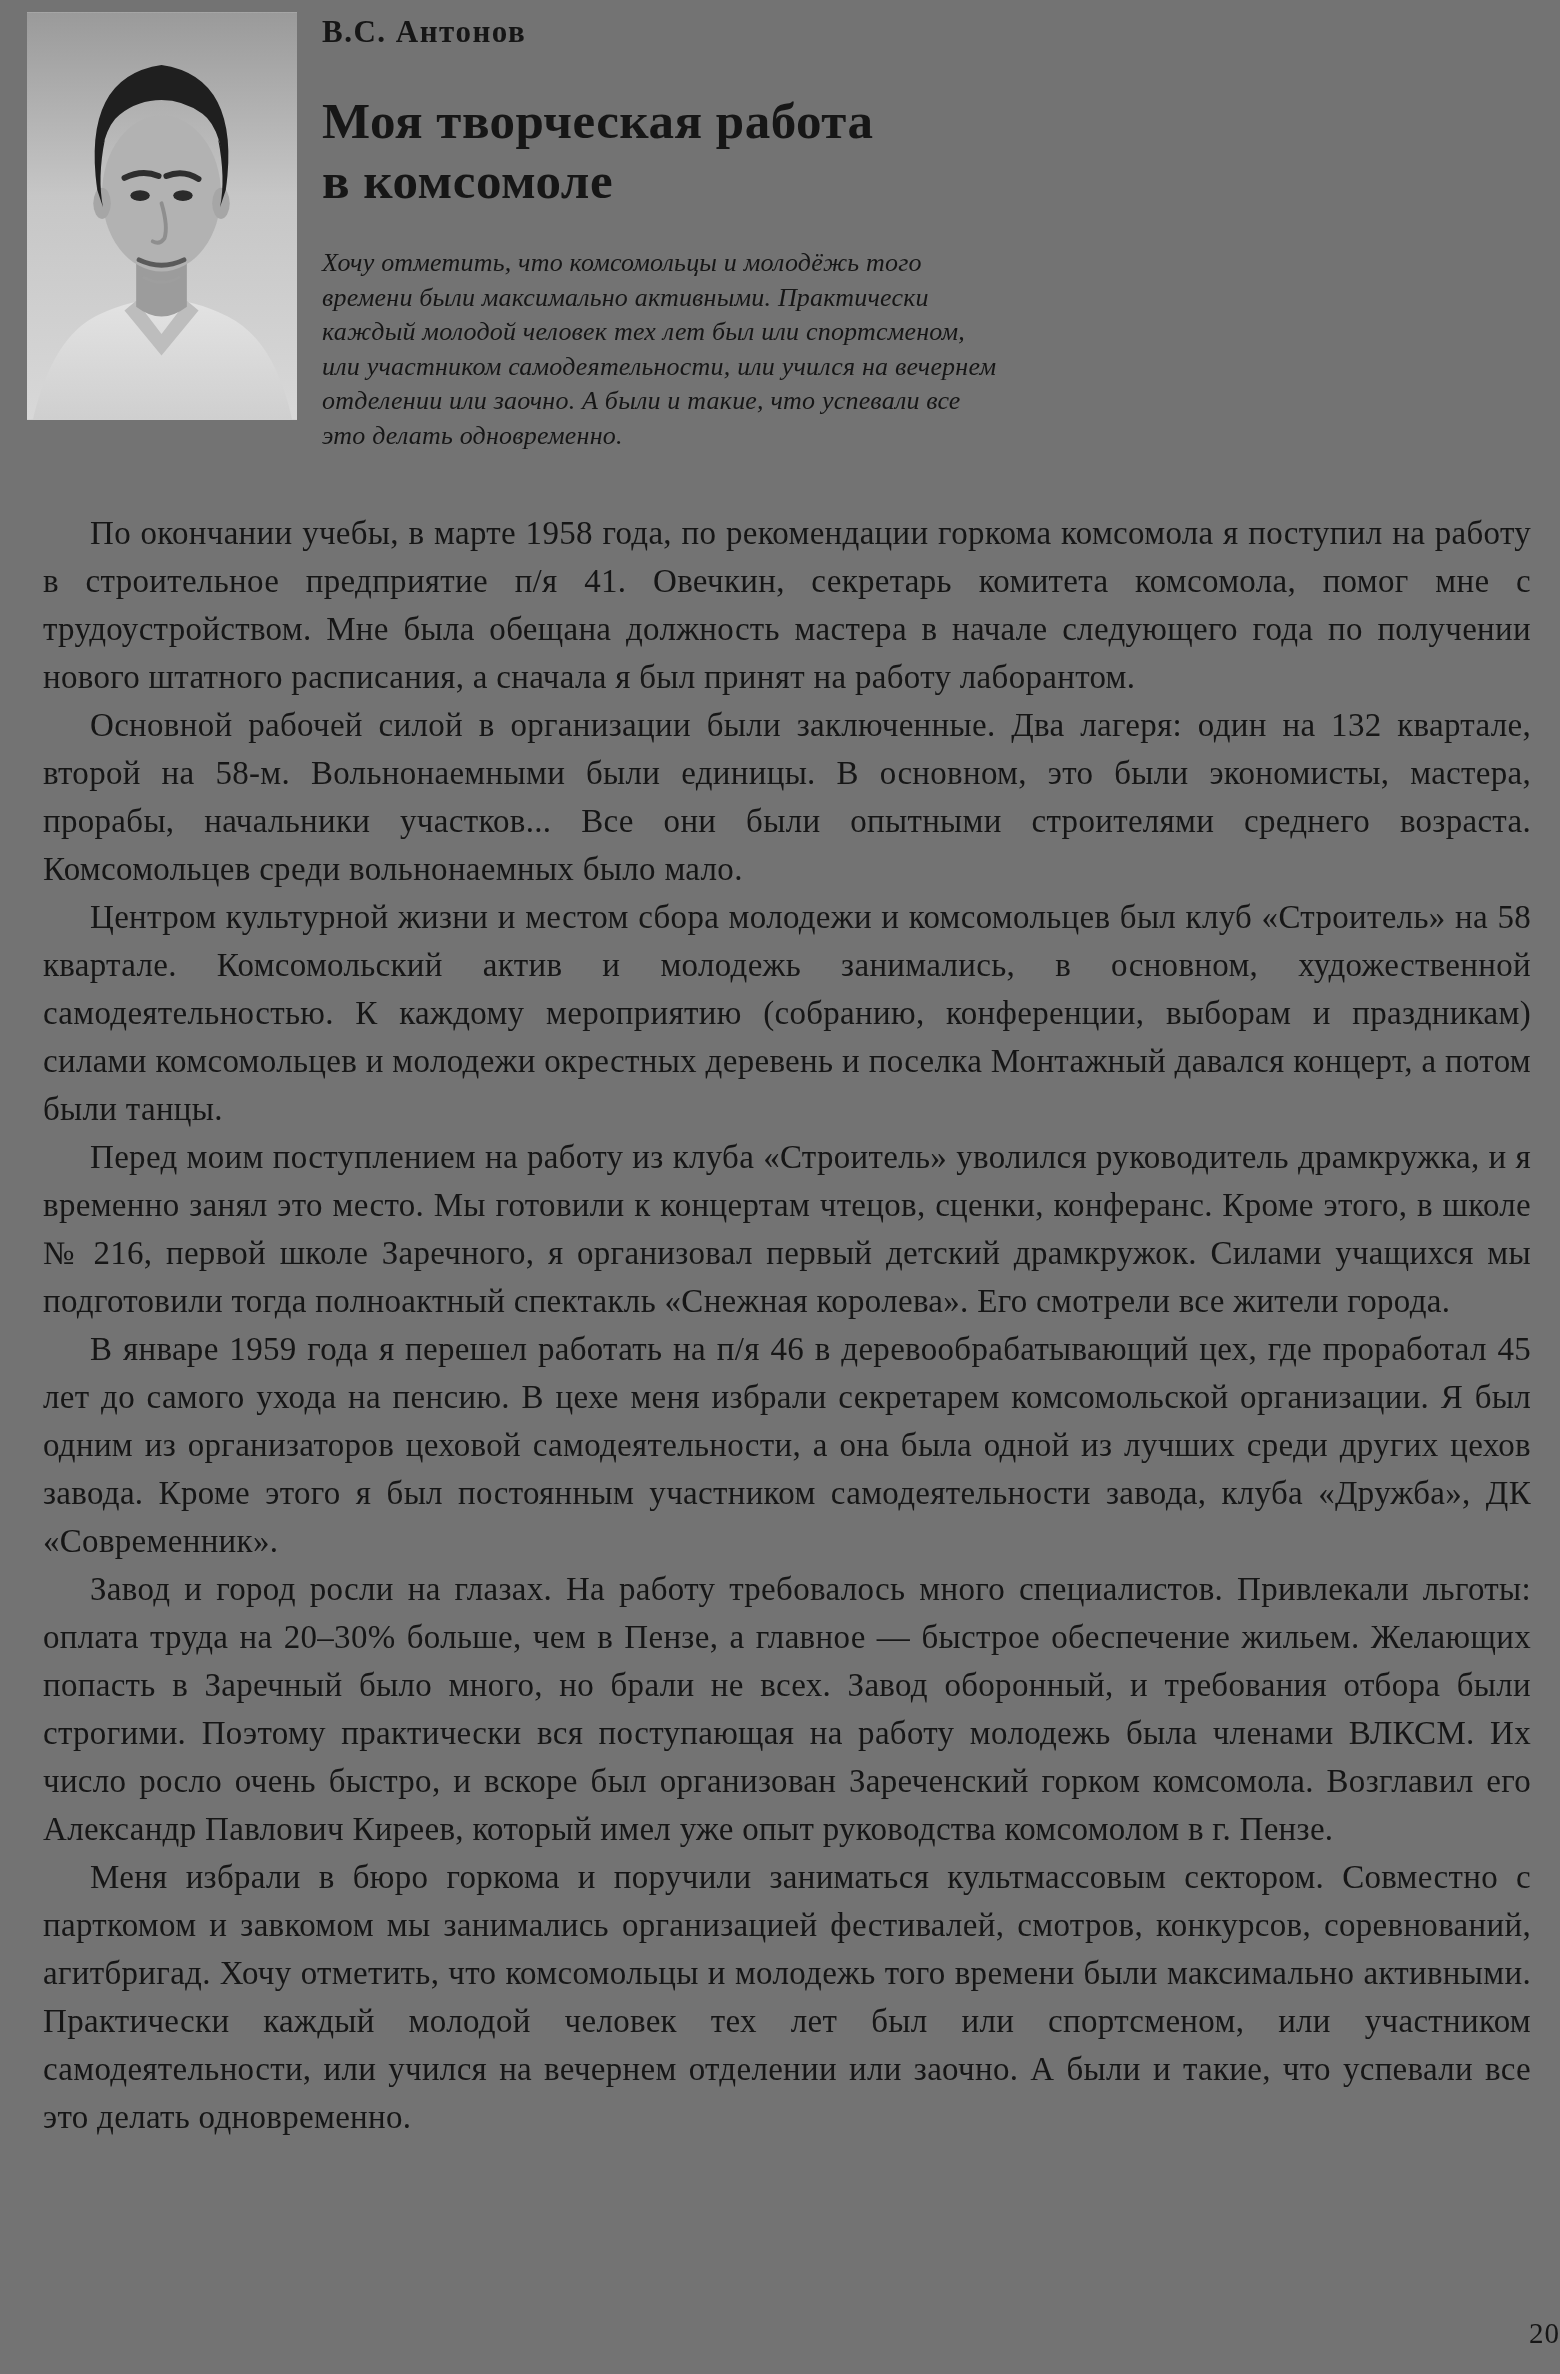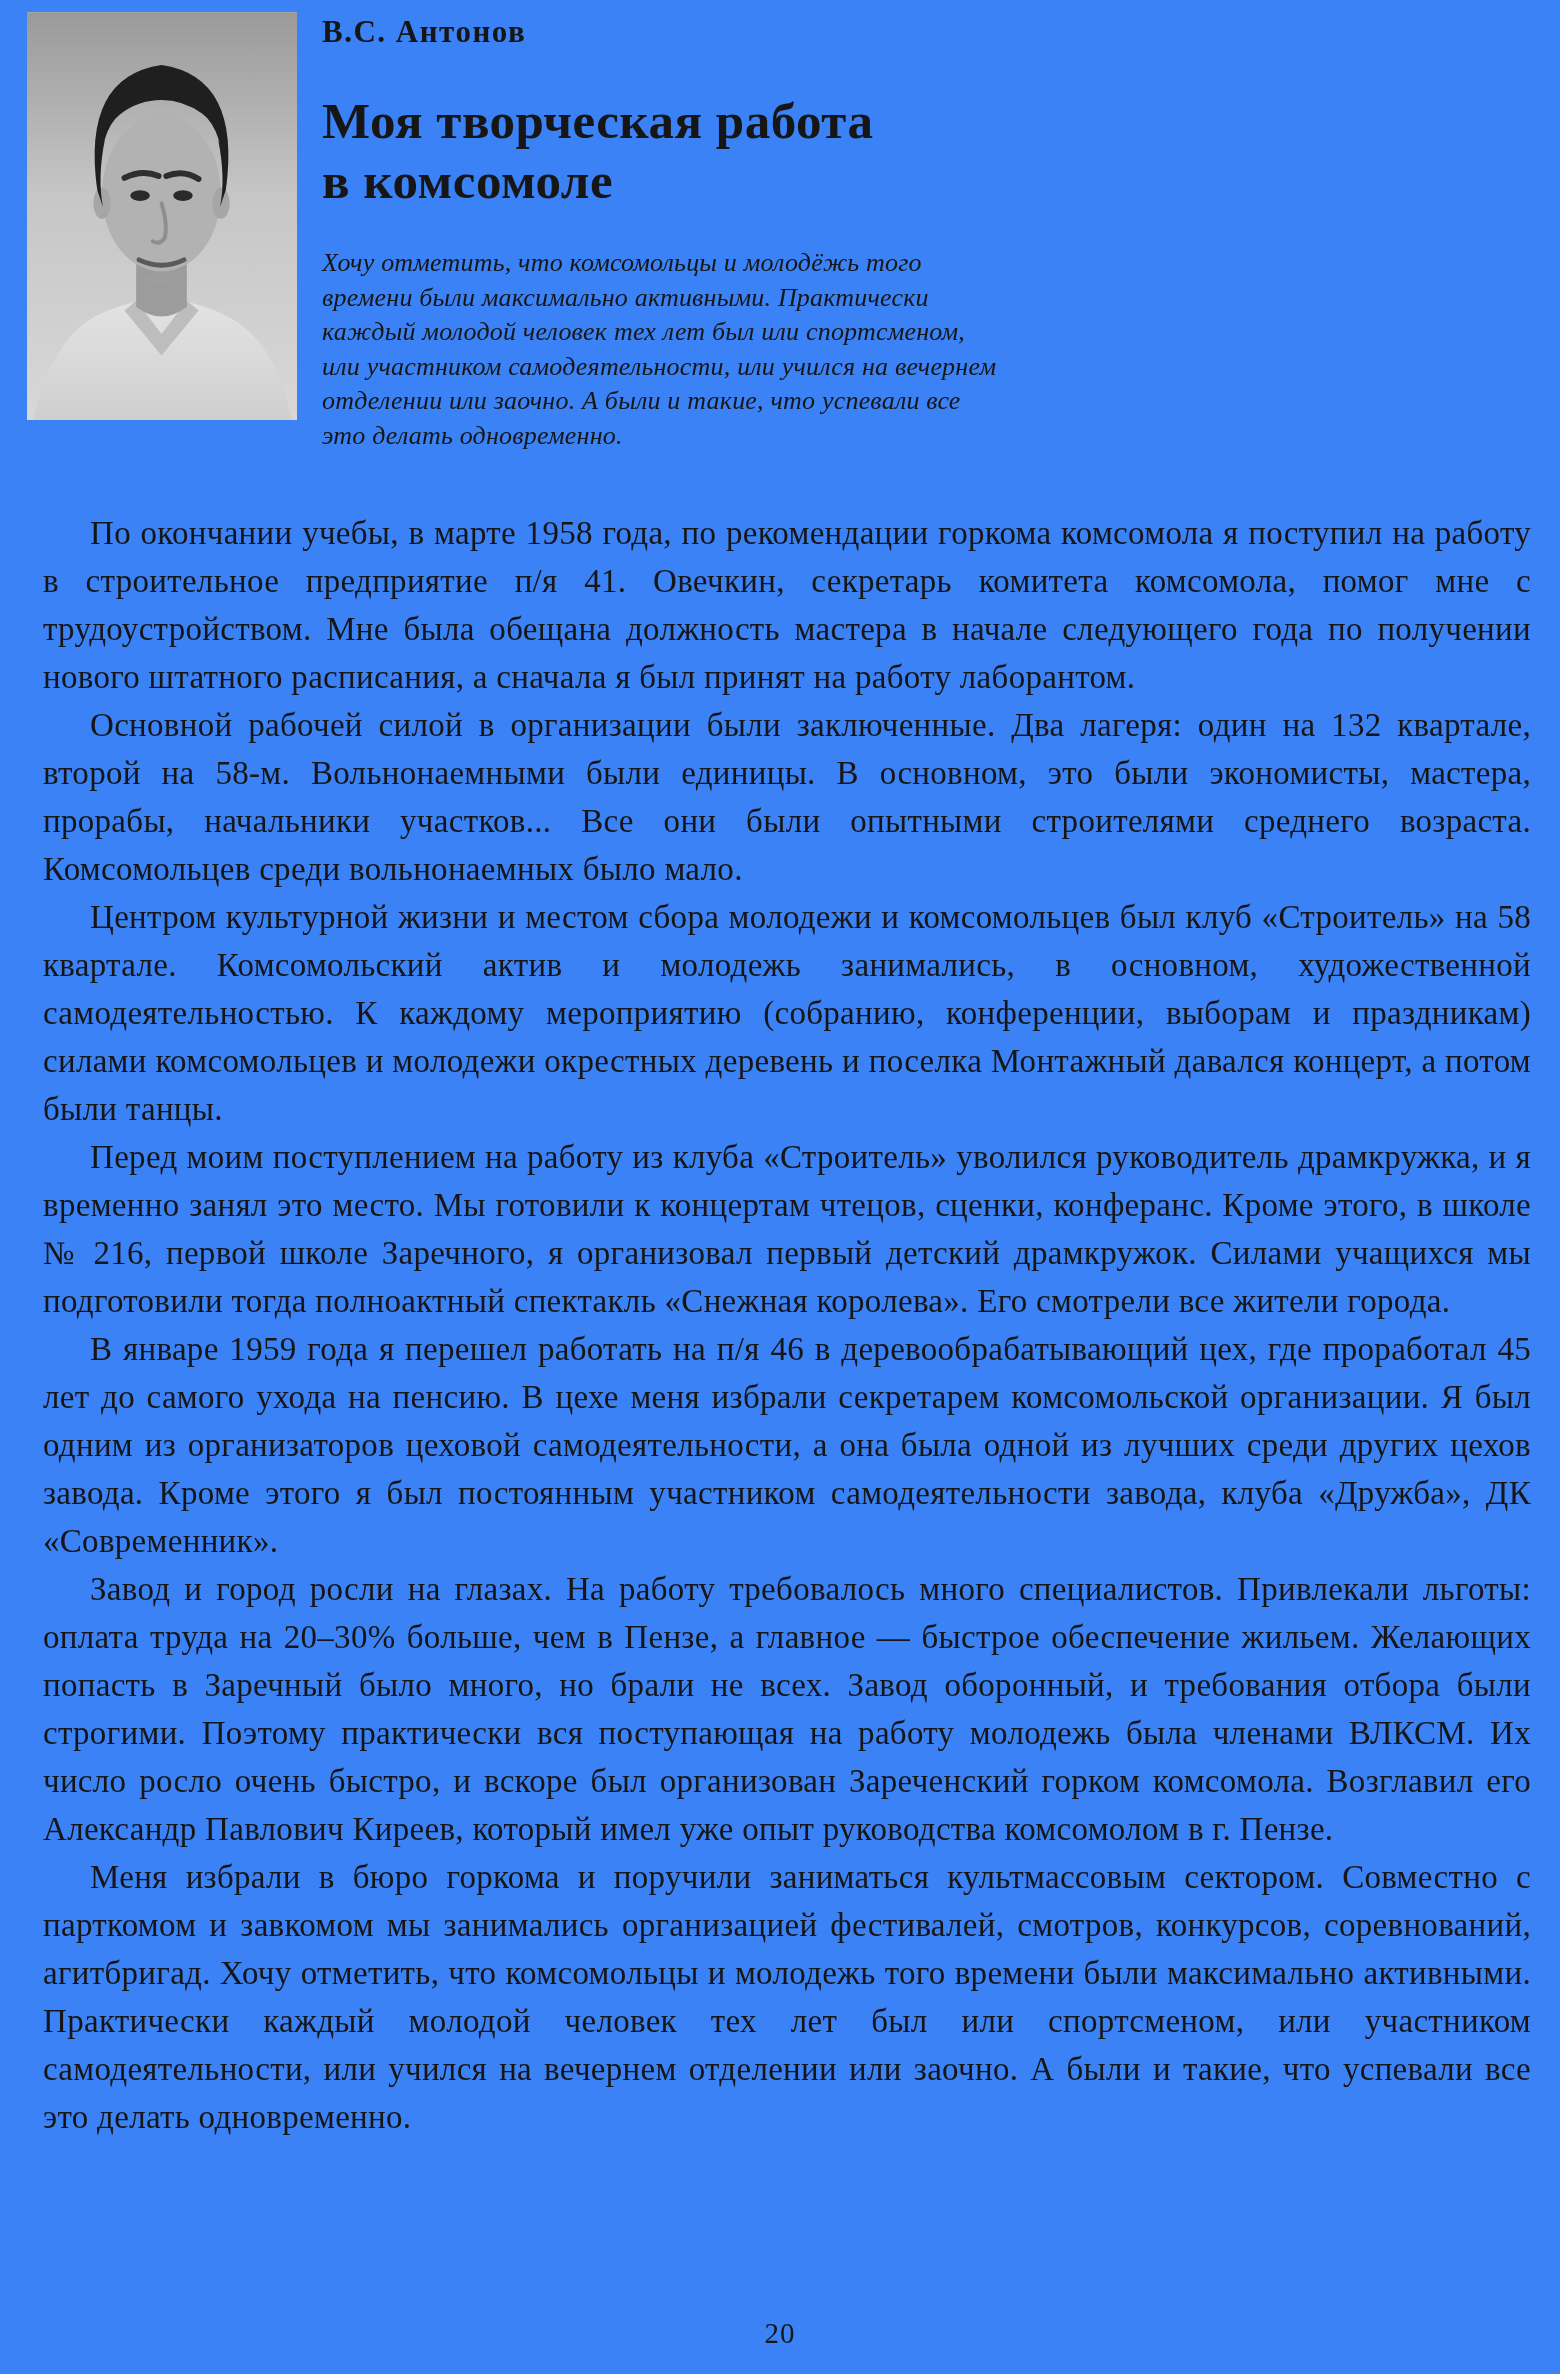--- a/index.html
+++ b/index.html
@@ -7,21 +7,21 @@
     padding: 0;
     background: #e9e9e9;
   }
   * { box-sizing: border-box; }
 
   .page {
     position: relative;
     width: 1560px;
     height: 2375px;
     margin: 0 auto;
-    background: #3b82f6;
+    background: #737373;
     color: #161616;
     font-family: "Liberation Serif", serif;
     overflow: hidden;
   }
 
   
   .header {
     display: flex;
     align-items: flex-start;
     gap: 25px;
@@ -82,21 +82,21 @@
     text-align: justify;
     text-indent: 47px;
   }
 
   
   .page-number {
     position: absolute;
     left: 0;
     right: 0;
     bottom: 25px;
-    text-align: center;
+    text-align: right;
     font-size: 29px;
     letter-spacing: 1px;
   }
 </style>
 </head>
 <body>
 
 <div class="page">
 
   <div class="header">

